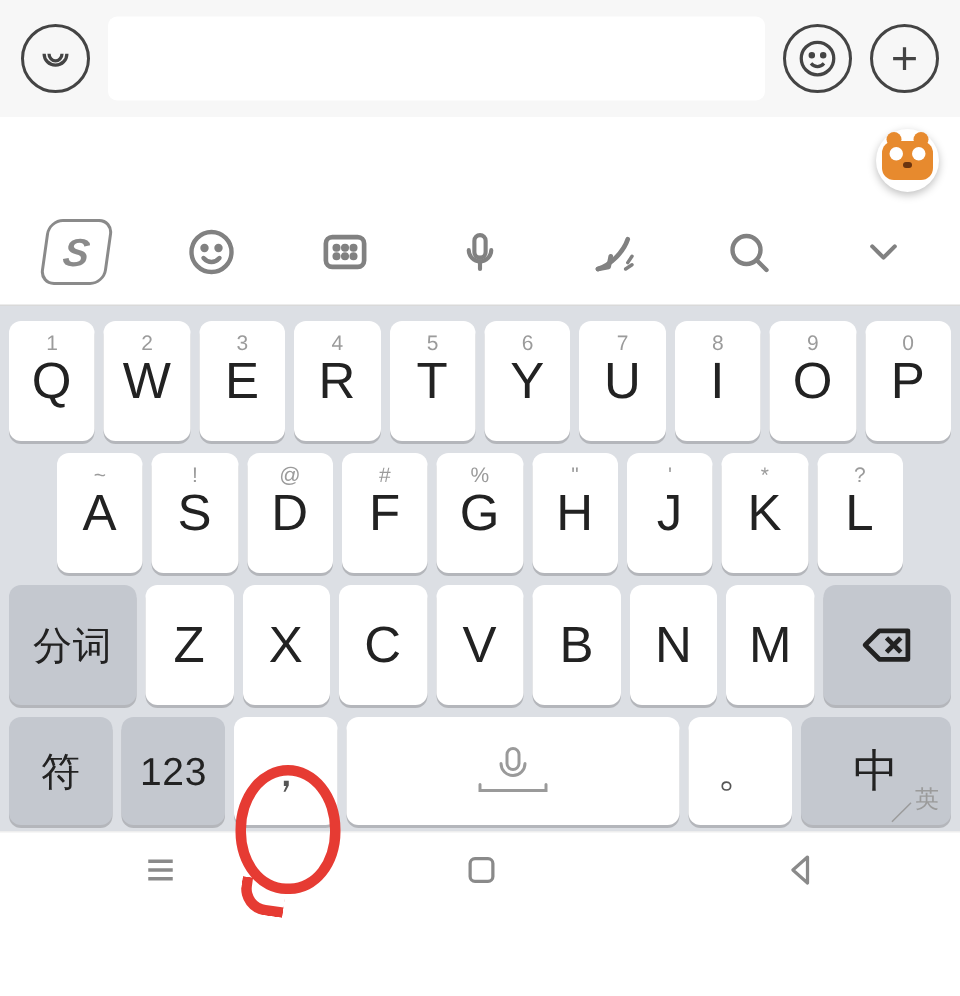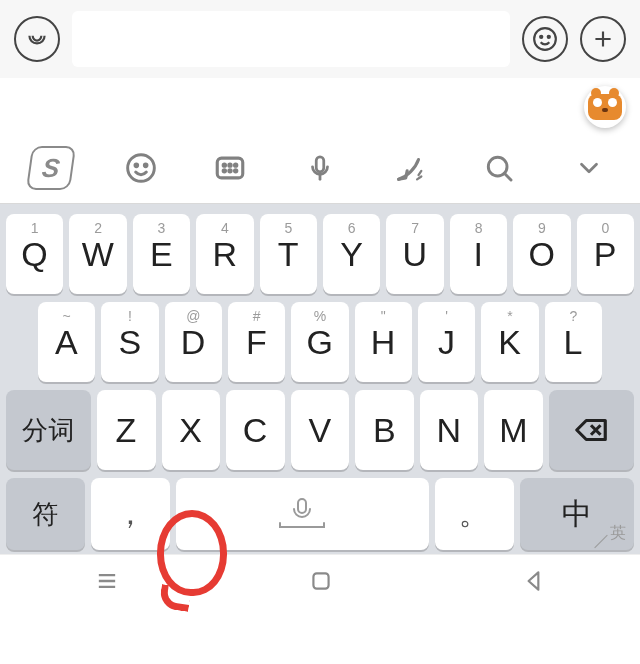--- a/index.html
+++ b/index.html
@@ -295,20 +295,23 @@
         <path d="M21 6H9l-6 6 6 6h12z"></path>
           <path d="M12 9l6 6M18 9l-6 6"></path>
       </svg>
     </div>
   </div>
 
   <div class="krow row4">
     <div class="key grey">
       <span class="main">符</span>
     </div>
+    <div class="key grey">
+      <span class="main">123</span>
+    </div>
     <div class="key punct">
       <span class="main">，</span>
     </div>
     <div class="key space">
       <svg width="80" height="34" viewBox="0 0 80 34" style="stroke:#9a9a9a;fill:none;stroke-width:2;stroke-linecap:round">
         <rect x="36" y="2" width="8" height="14" rx="4"></rect>
         <path d="M32 12c0 4.4 3.6 8 8 8s8-3.6 8-8"></path>
         <path d="M18 26v4h44v-4"></path>
       </svg>
     </div>

